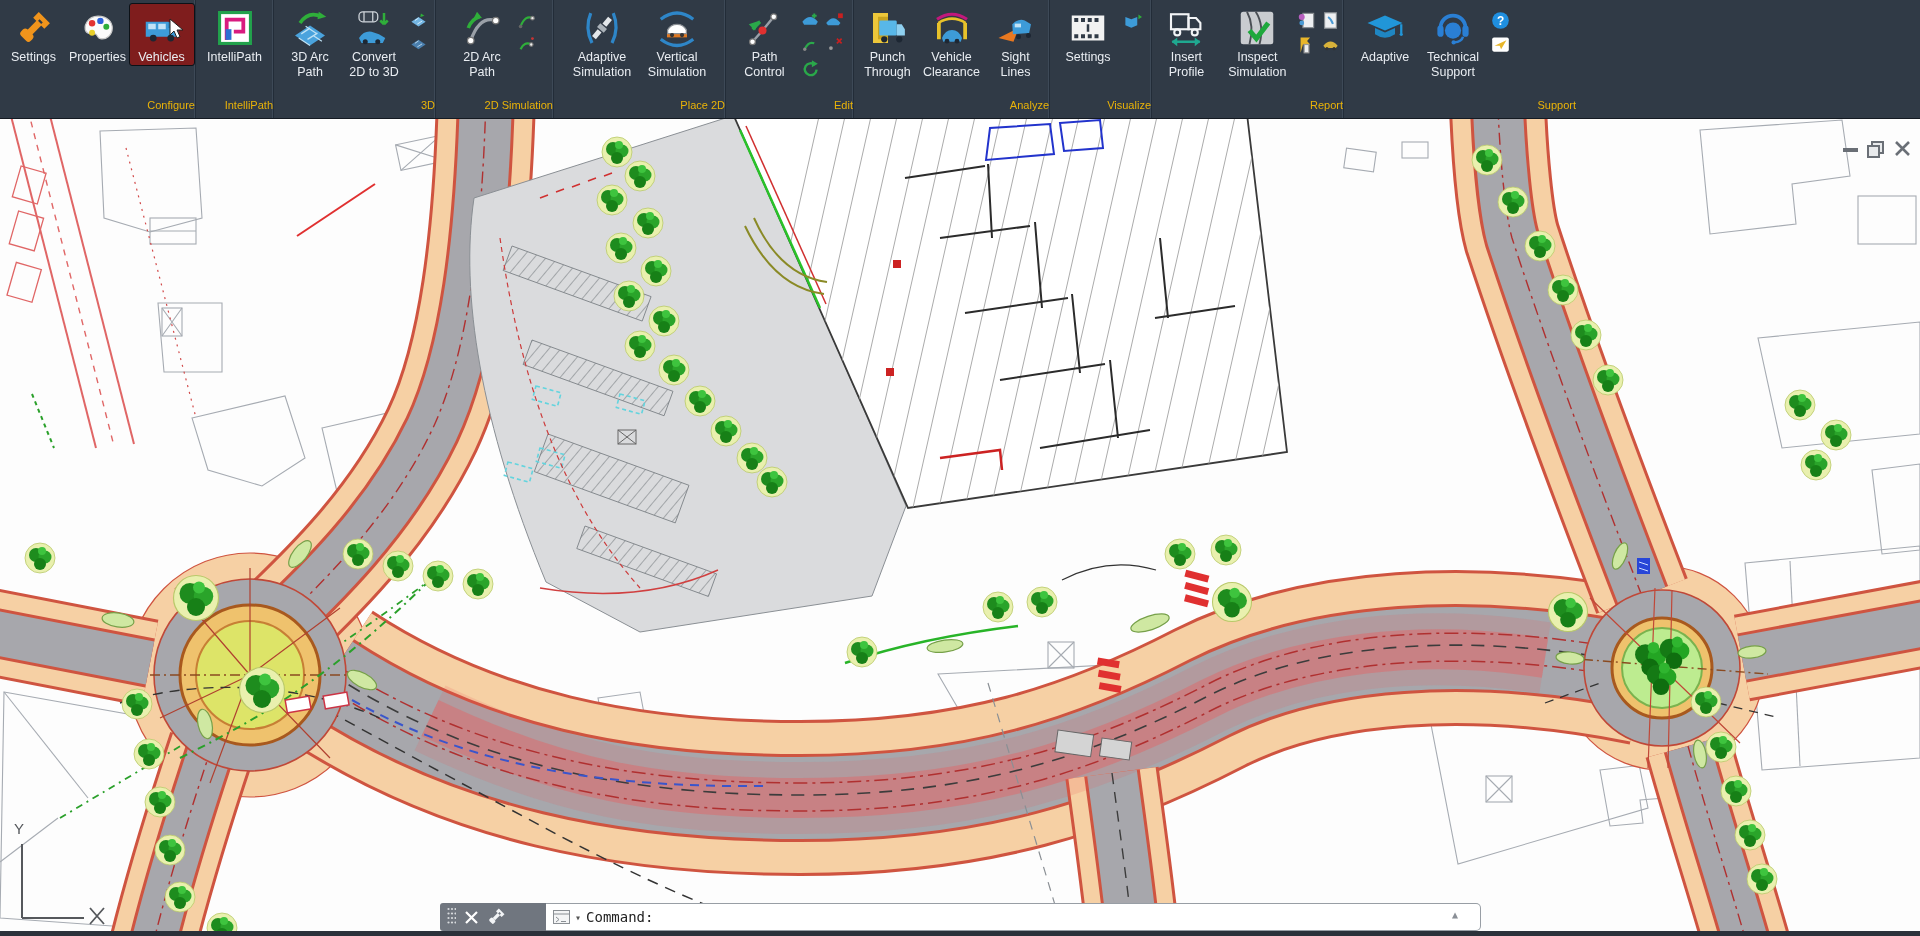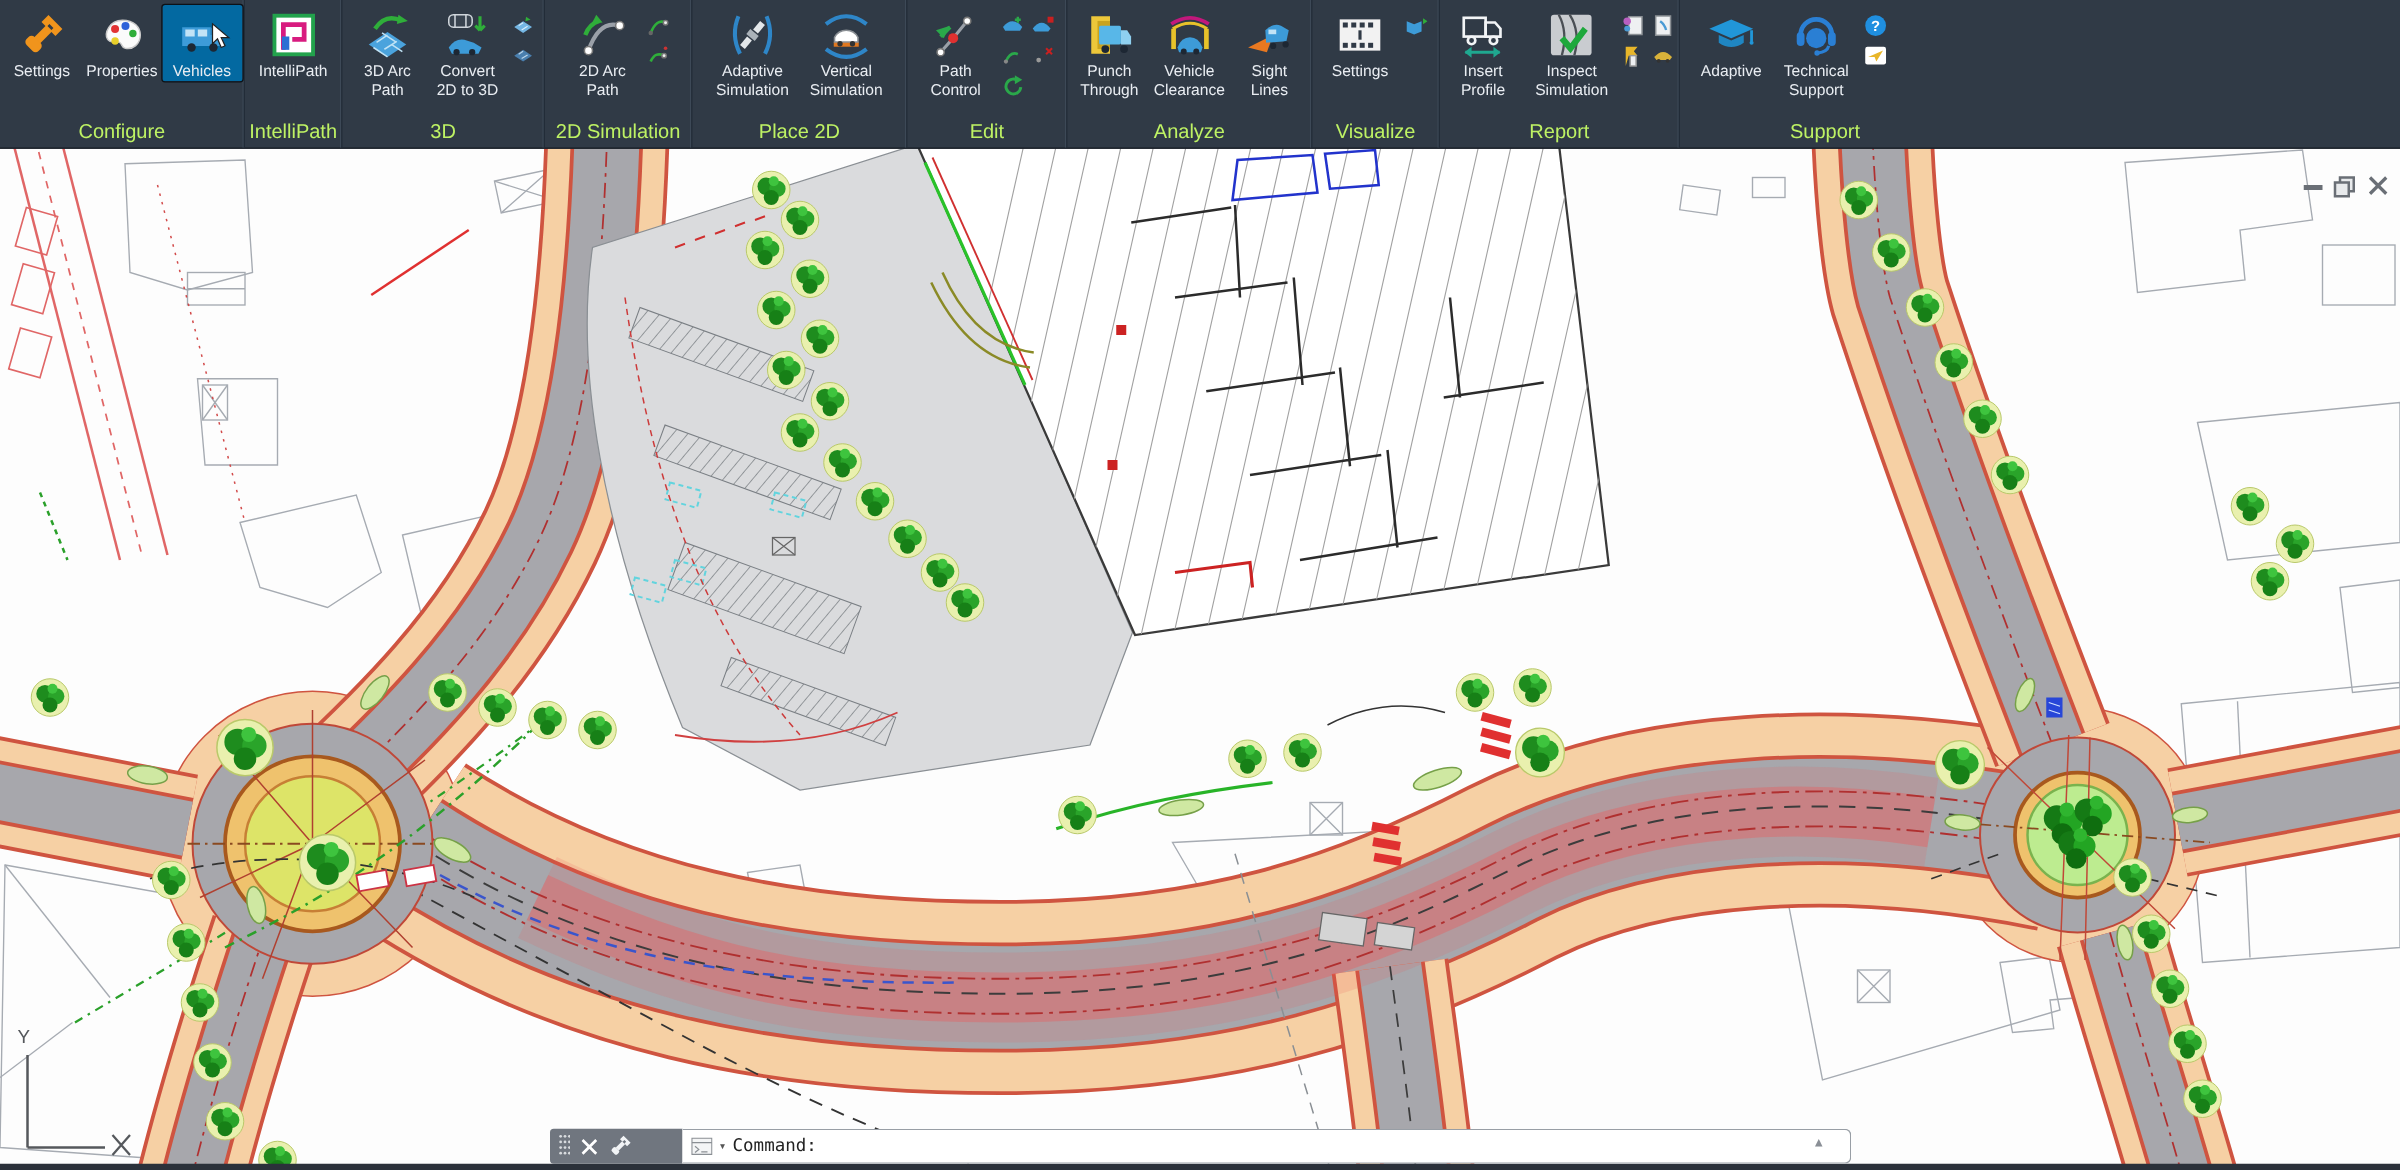--- a/index.html
+++ b/index.html
@@ -8,22 +8,22 @@
   
   .ribbon{position:absolute;top:0;left:0;width:1920px;height:118px;background:#303a46;
           border-bottom:1px solid #141a22;display:flex;z-index:4}
   .rgroup{position:relative;flex:0 0 auto;height:118px;display:flex;flex-direction:column;
           border-right:1px solid #222c38;box-shadow:inset -1px 0 0 #3d4957;box-sizing:border-box}
   .rbody{flex:1;display:flex;justify-content:center;align-items:flex-start;padding-top:4px}
   .rbtn{width:64px;display:flex;flex-direction:column;align-items:center;color:#e9edf2;
         font-size:12.5px;line-height:15px;text-align:center;padding-top:2px;cursor:default;border-radius:2px}
   .rbtn.w{width:75px}
   .rbtn .ricon{height:44px;display:flex;align-items:center;justify-content:center}
-  .rbtn.active{background:#0369a1;outline:1px solid #0c1117}
-  .rlabel{height:23px;text-align:center;color:#bef264;font-size:16px;line-height:21px;white-space:nowrap}
+  .rbtn.active{background:#7f1d1d;outline:1px solid #0c1117}
+  .rlabel{height:23px;text-align:right;color:#eab308;font-size:11px;line-height:21px;white-space:nowrap}
   .rmini{display:flex;flex-direction:column;gap:5px;padding-top:7px;width:25px;align-items:center}
   .mini{width:19px;height:19px}
   .cursor{position:absolute;left:169px;top:18px;z-index:9}
   
   .canvas{position:absolute;top:118px;left:0;width:1920px;height:818px;background:#fdfdfd;z-index:1}
   
   .cmdbar{position:absolute;left:440px;top:903px;height:28px;display:flex;z-index:6;font-family:"DejaVu Sans Mono","Liberation Mono",monospace}
   .cmd-left{width:106px;background:#70767f;display:flex;align-items:center;gap:9px;padding:0 7px;
             box-sizing:border-box;border-radius:3px 0 0 3px}
   .cmd-input{width:935px;background:#fff;border:1px solid #989ea5;border-left:none;border-radius:0 5px 5px 0;

